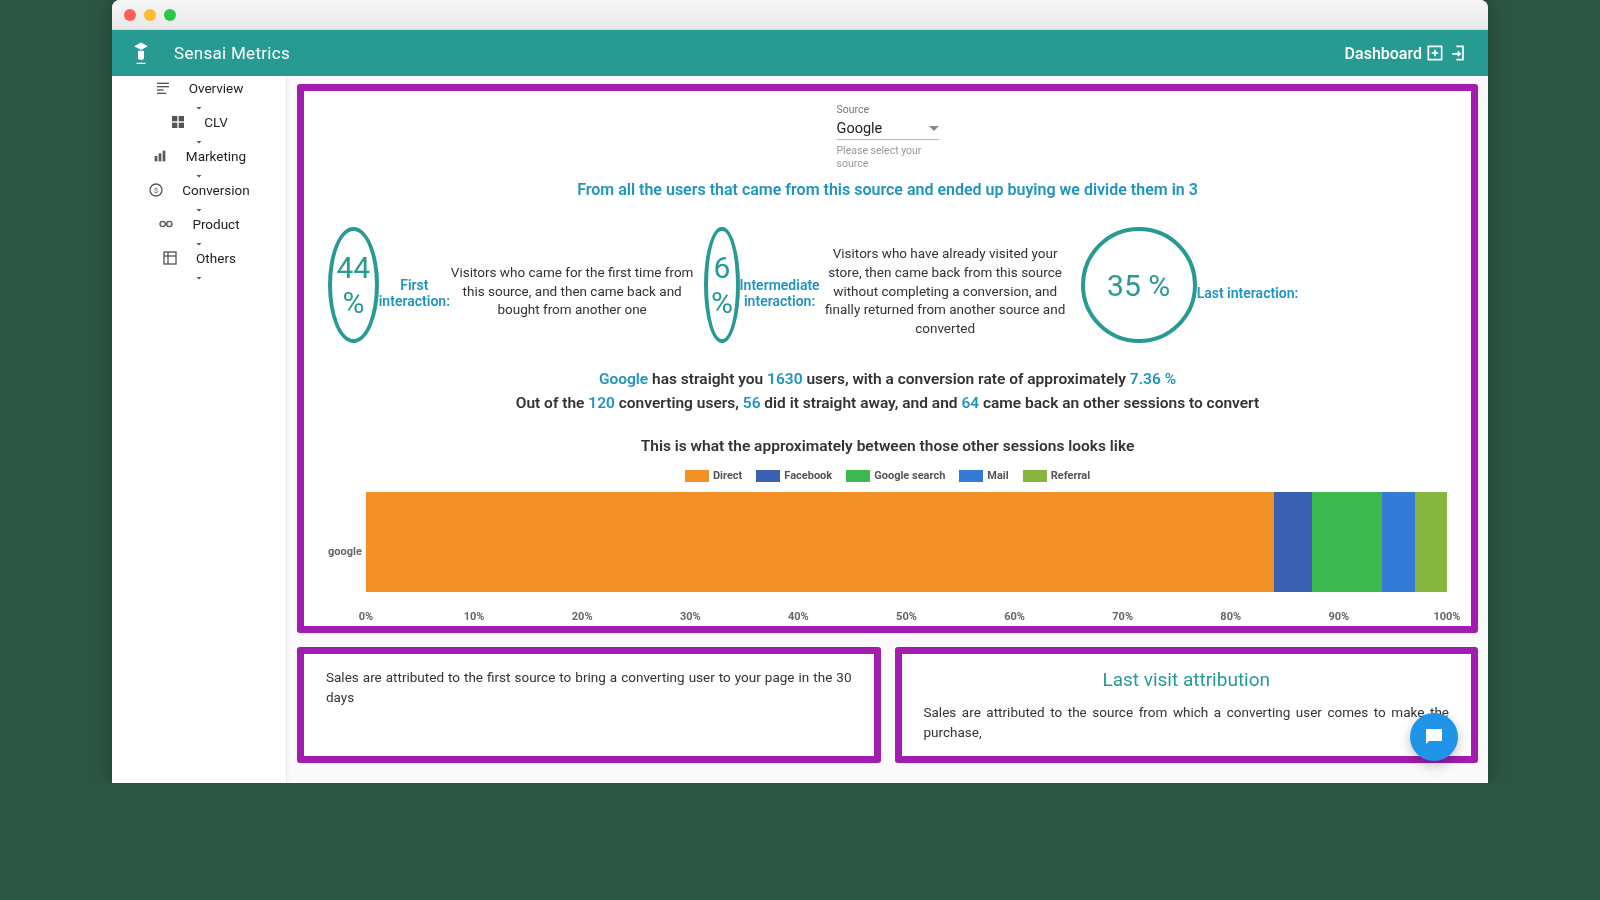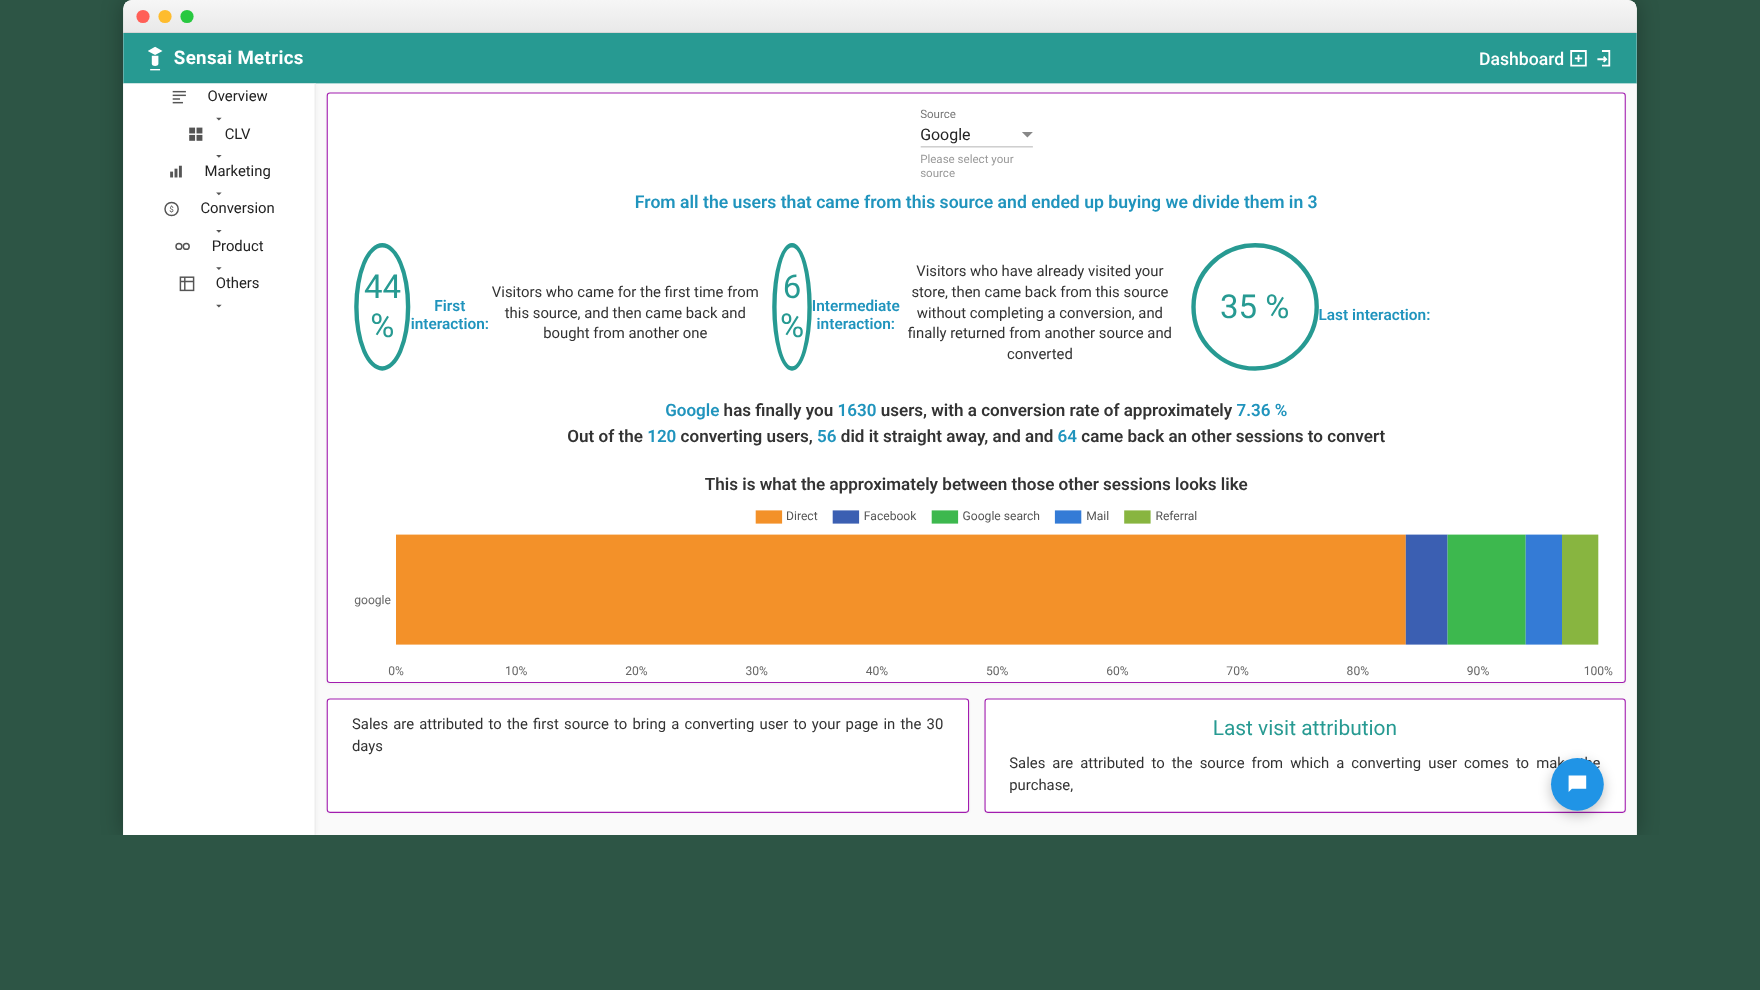--- a/index.html
+++ b/index.html
@@ -4,35 +4,35 @@
 <style>
 * { box-sizing: border-box; margin: 0; padding: 0; }
 body { font-family: -apple-system, BlinkMacSystemFont, "Segoe UI", Roboto, Helvetica, Arial, sans-serif; background: #2d5545; }
 .browser-frame { width: 1376px; margin: 0 auto; background: #fff; border-radius: 8px 8px 0 0; overflow: hidden; box-shadow: 0 0 20px rgba(0,0,0,0.3); }
 .titlebar { height: 30px; background: linear-gradient(#f6f6f6,#e9e9e9); display: flex; align-items: center; padding: 0 12px; border-bottom: 1px solid #d6d6d6; }
 .tb-dots { display: flex; gap: 8px; }
 .tb-dot { width: 12px; height: 12px; border-radius: 50%; }
 .tb-red { background:#ff5f57 } .tb-yellow{background:#febc2e} .tb-green{background:#28c840}
 
 .app-header { height: 46px; background:#279a92; display:flex; align-items:center; color:#fff; padding:0 20px; justify-content:space-between; }
-.logo-wrap { display:flex; align-items:center; gap:8px; font-weight:700; font-size:17px; letter-spacing:.3px }
+.logo-wrap { display:flex; align-items:center; gap:24px; font-weight:400; font-size:17px; letter-spacing:.3px }
 .logo-icon { width:18px; height:22px; }
 .header-right { display:flex; align-items:center; gap:3px; }
 .dash-label { font-weight:500; font-size:16px; }
 .hicon { width:20px; height:20px; fill:#fff; cursor:pointer; }
 
 .app-body { display:flex; background:#fafafa; }
 .sidebar { width:175px; background:#fff; border-right:1px solid #e9e9e9; box-shadow: 1px 0 4px rgba(0,0,0,0.04); padding-top:4px; }
 .side-item { display:flex; align-items:center; height:34px; padding:0 14px; font-size:13.5px; color:#222; justify-content:space-between; cursor:pointer;flex-direction:column; }
 .si-left { display:flex; align-items:center; gap:18px; }
 .si-icon { width:16px; height:16px; fill:#555; }
 .chev { width:12px; height:12px; fill:#555; }
 
 .main { flex:1; padding:8px 10px 20px 10px; }
-.card { background:#fff; border:1px solid #a21caf; border-radius:3px; box-shadow:0 1px 2px rgba(0,0,0,0.03); }
+.card { background:#fff; border:7px solid #a21caf; border-radius:3px; box-shadow:0 1px 2px rgba(0,0,0,0.03); }
 .big-card { padding:12px 24px 16px 24px; margin-bottom:14px; }
 .src-label { font-size:10.5px; color:#777; align-self:flex-start; margin-left:calc(50% - 50px); }
 .select-wrap { width:102px; border-bottom:1px solid #bbb; display:flex; align-items:center; justify-content:space-between; padding:4px 0 2px 0; cursor:pointer; }
 .select-val { font-size:14.5px; color:#222; }
 .sel-arrow { width:0;height:0;border-left:5px solid transparent;border-right:5px solid transparent;border-top:5px solid #888; }
 .src-help { font-size:10.5px; color:#999; margin-top:4px; }
 .src-block { display:flex; flex-direction:column; align-items:flex-start; margin-left:auto; margin-right:auto; width:102px; }
 
 .intro-line { text-align:center; font-size:16px; font-weight:600; color:#2094bd; margin-top:10px; }
 
@@ -41,21 +41,21 @@
 .circ { width:116px; height:116px; border-radius:50%; border:4px solid #279a92; display:flex; align-items:center; justify-content:center; }
 .circ-val { font-size:30px; font-weight:400; color:#279a92; }
 .circ-title { font-size:14px; font-weight:600; color:#2094bd; margin-top:16px; }
 .circ-desc { font-size:13.5px; color:#333; margin-top:12px; line-height:1.4; max-width:310px; }
 
 .summary-block { text-align:center; margin-top:24px; }
 .summary-line { font-size:15.5px; font-weight:600; color:#333; line-height:1.55; }
 .hl { color:#2094bd; }
 .sub-head { text-align:center; font-size:15.5px; font-weight:600; color:#333; margin-top:22px; }
 
-.chart-area { margin-top:14px; }
+.chart-area { margin-top:14px;font-weight:bold; }
 .legend { display:flex; justify-content:center; gap:14px; font-size:11px; color:#555; }
 .leg-item { display:flex; align-items:center; gap:4px; }
 .leg-sw { width:24px; height:12px; }
 .bar-zone { display:flex; align-items:center; margin-top:10px; }
 .yaxis { width:38px; font-size:11px; color:#666; text-align:right; padding-right:6px; }
 .plot { flex:1; }
 .stacked { height:100px; display:flex; }
 .seg { height:100%; }
 .xaxis { display:flex; justify-content:space-between; font-size:11px; color:#666; margin-top:18px; }
 .xtick { width:0; position:relative; }
@@ -215,21 +215,21 @@
           <div class="circ-col">
             <div class="circ">
                 <span class="circ-val">35 %</span>
               </div>
             <div class="circ-title">Last interaction:</div>
           </div>
         </div>
 
         <div class="summary-block">
           <div class="summary-line">
-            <span class="hl">Google</span><span> has finally you </span><span class="hl">1630</span><span> users, with a conversion rate of approximately </span><span class="hl">7.36 %</span>
+            <span class="hl">Google</span><span> has straight you </span><span class="hl">1630</span><span> users, with a conversion rate of approximately </span><span class="hl">7.36 %</span>
           </div>
           <div class="summary-line">
             <span>Out of the </span><span class="hl">120</span><span> converting users, </span><span class="hl">56</span><span> did it straight away, and and </span><span class="hl">64</span><span> came back an other sessions to convert</span>
           </div>
         </div>
 
         <div class="sub-head">This is what the approximately between those other sessions looks like</div>
 
         <div class="chart-area">
           <div class="legend" id="chart-legend">

